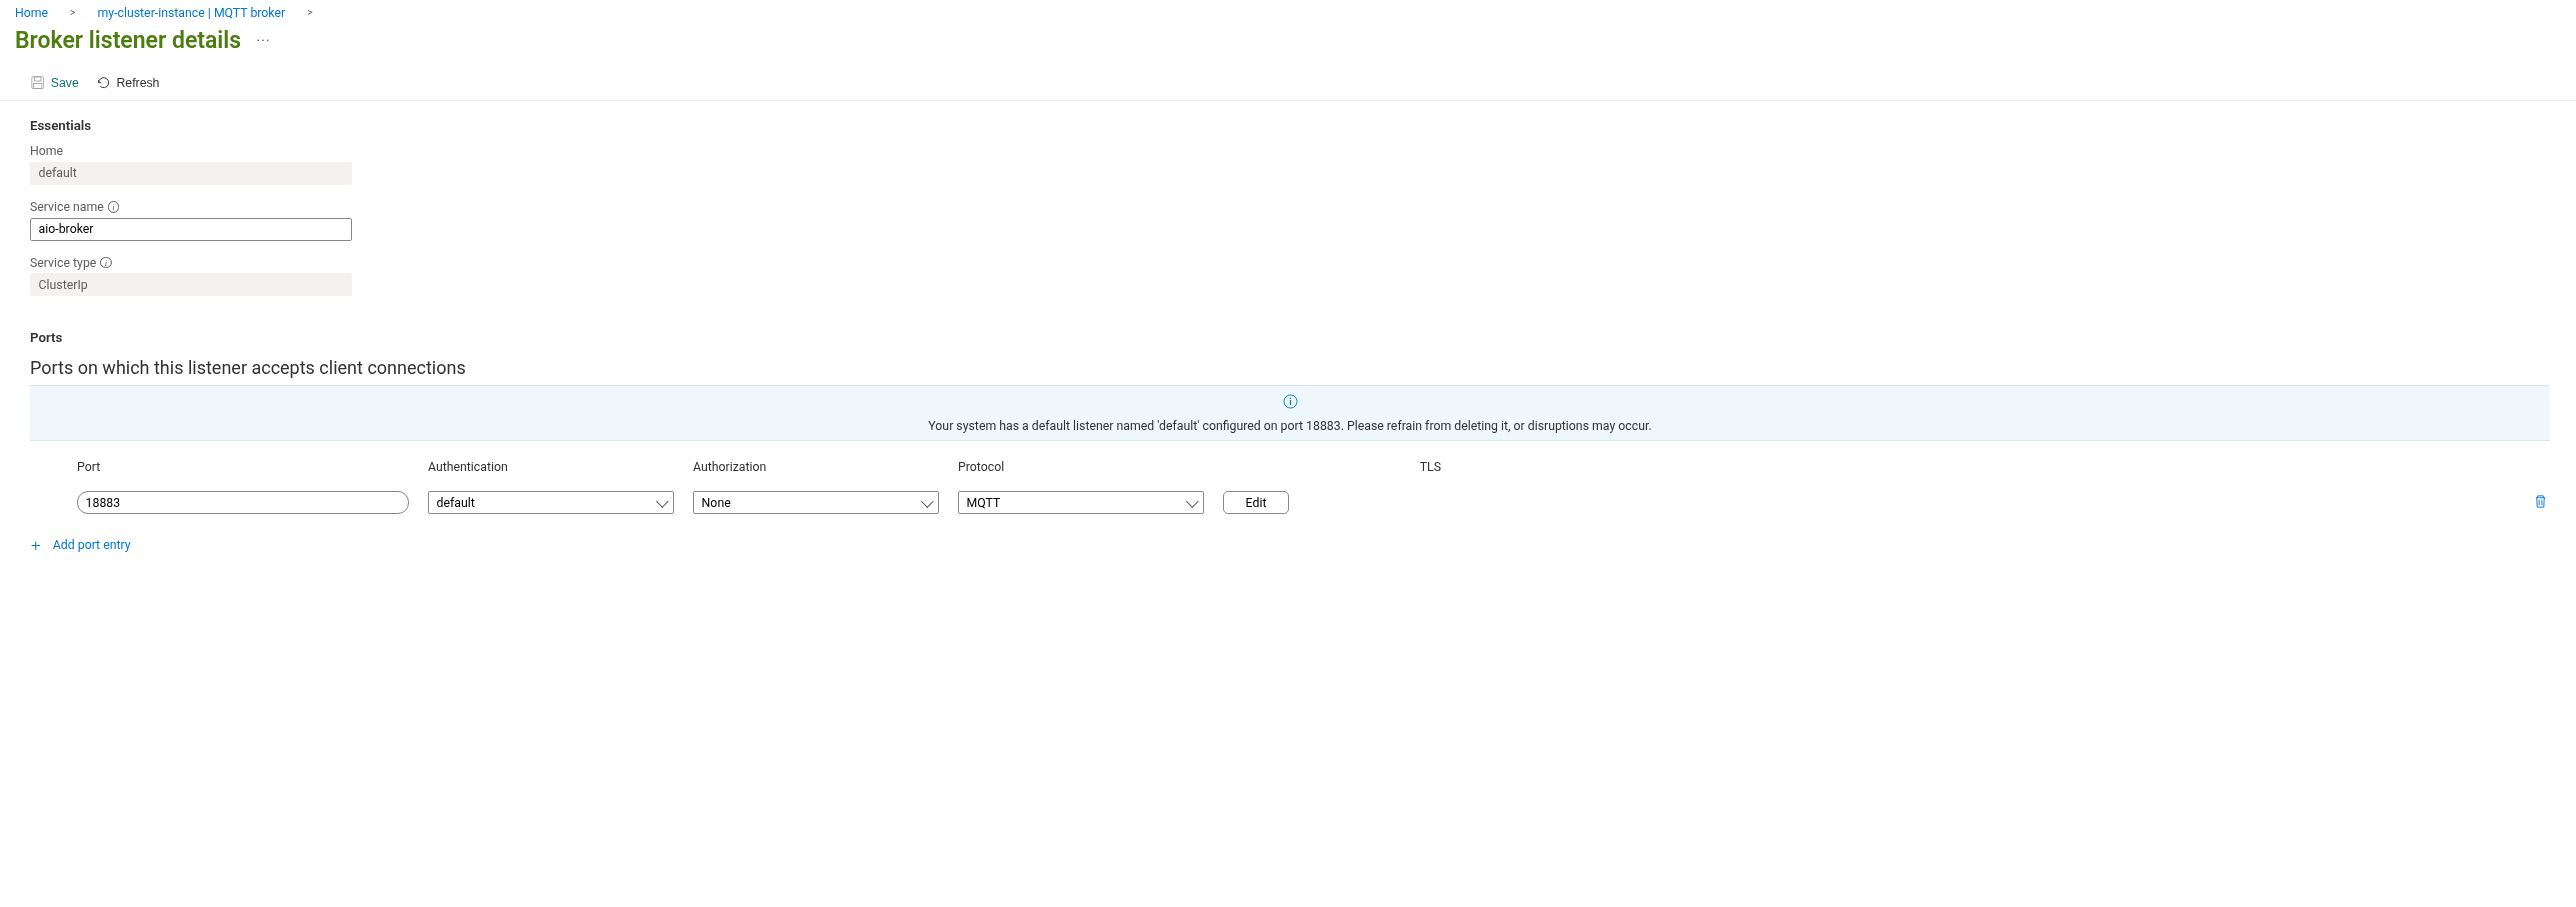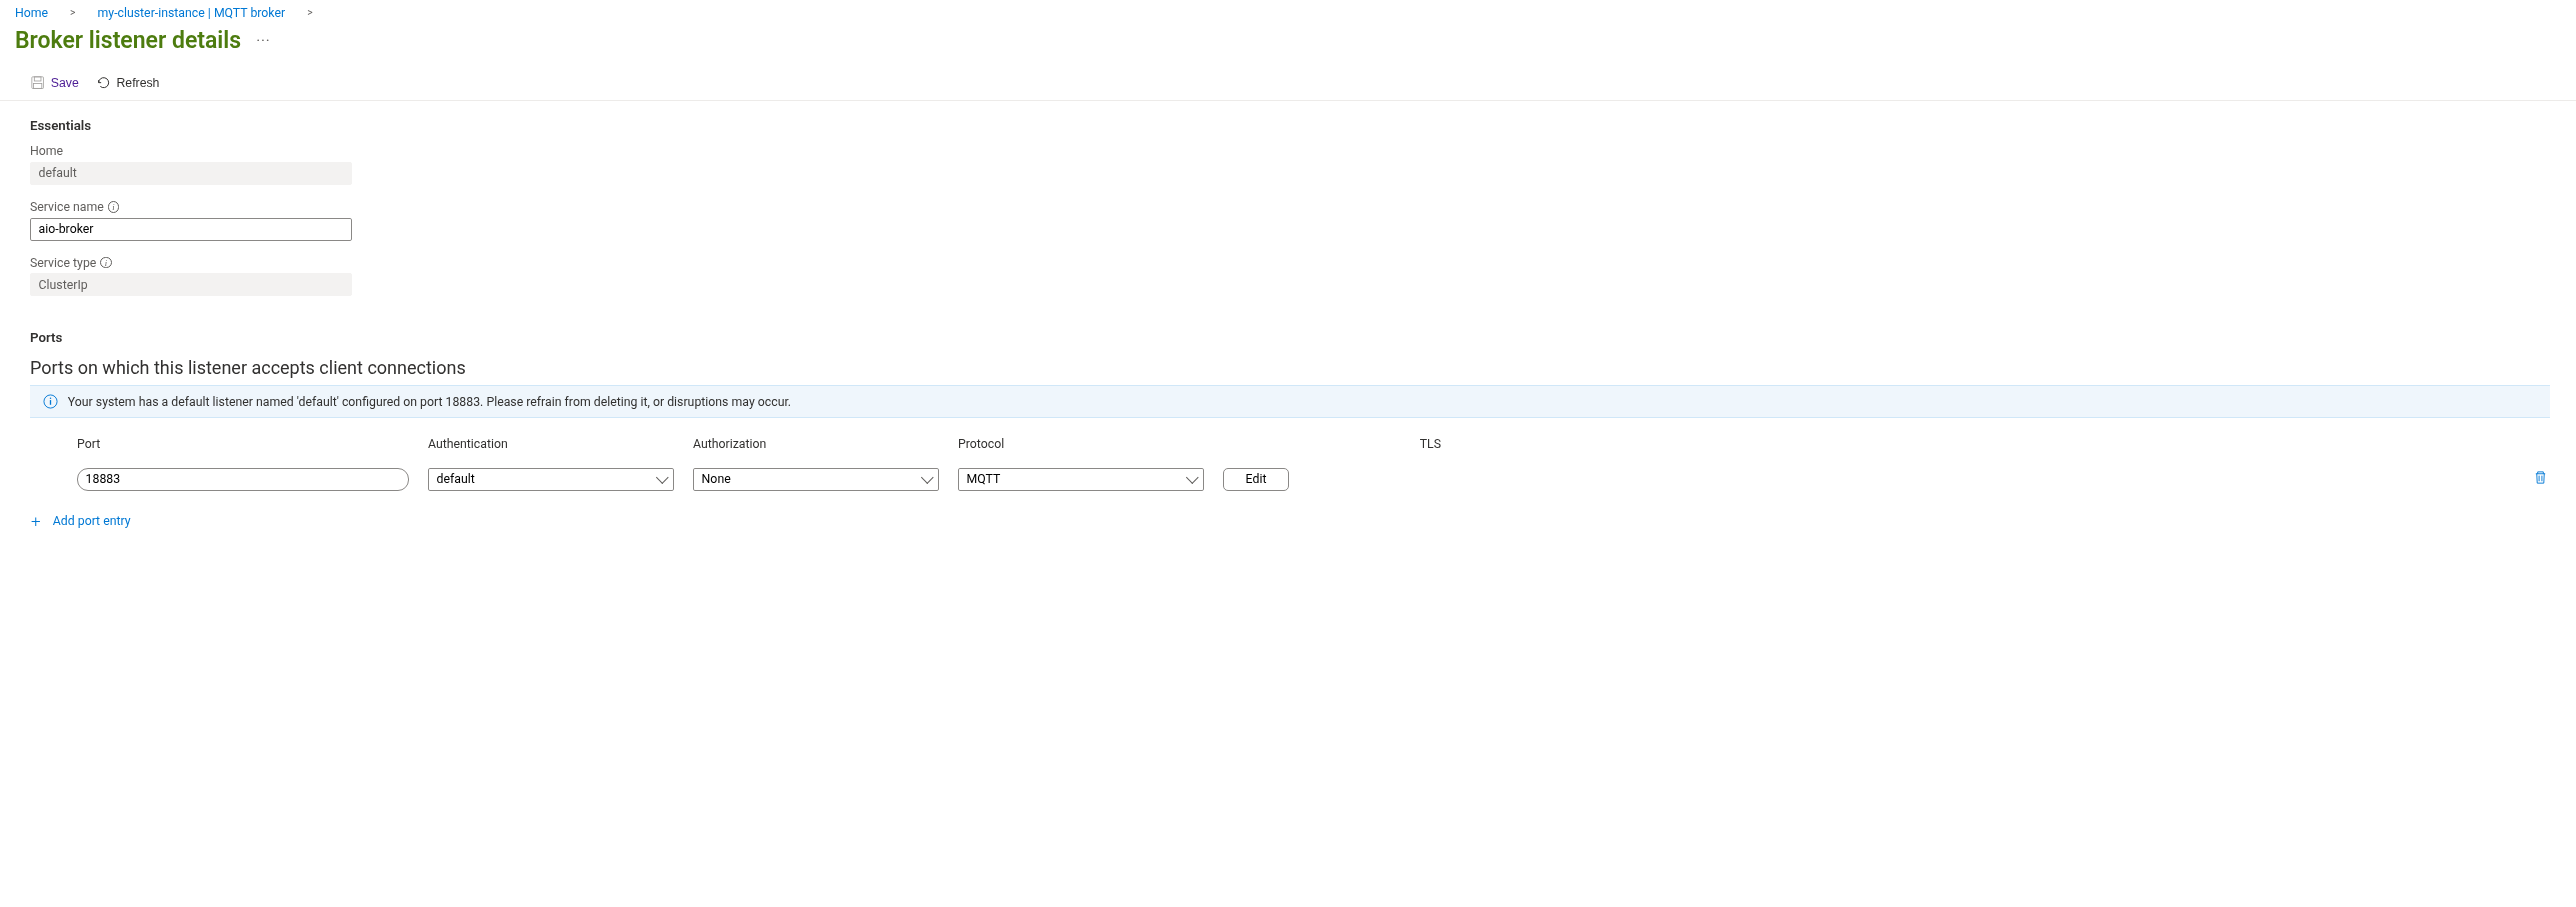--- a/index.html
+++ b/index.html
@@ -59,21 +59,21 @@
       align-items: center;
       gap: 5.7px;
       background: none;
       border: none;
       font-size: 12.3px;
       cursor: pointer;
       color: #323130;
       padding: 1.9px 0;
     }
     .toolbar-btn.disabled {
-      color: #4c1d95;
+      color: #0f766e;
       cursor: default;
     }
     .toolbar-btn .icon {
       width: 15px;
       height: 15px;
       display: inline-flex;
       align-items: center;
       justify-content: center;
     }
     .content {
@@ -129,20 +129,21 @@
     .info-banner {
       display: flex;
       align-items: center;
       gap: 9.5px;
       background: #eff6fc;
       border-top: 0.9px solid #d0e7f8;
       border-bottom: 0.9px solid #d0e7f8;
       padding: 7.6px 13.3px;
       font-size: 12.3px;
       margin-bottom: 19px;
+      flex-direction: column;
     }
     .info-banner .info-circle {
       width: 15px;
       height: 15px;
       flex-shrink: 0;
     }
     .ports-table {
       width: 100%;
     }
     .ports-header {

